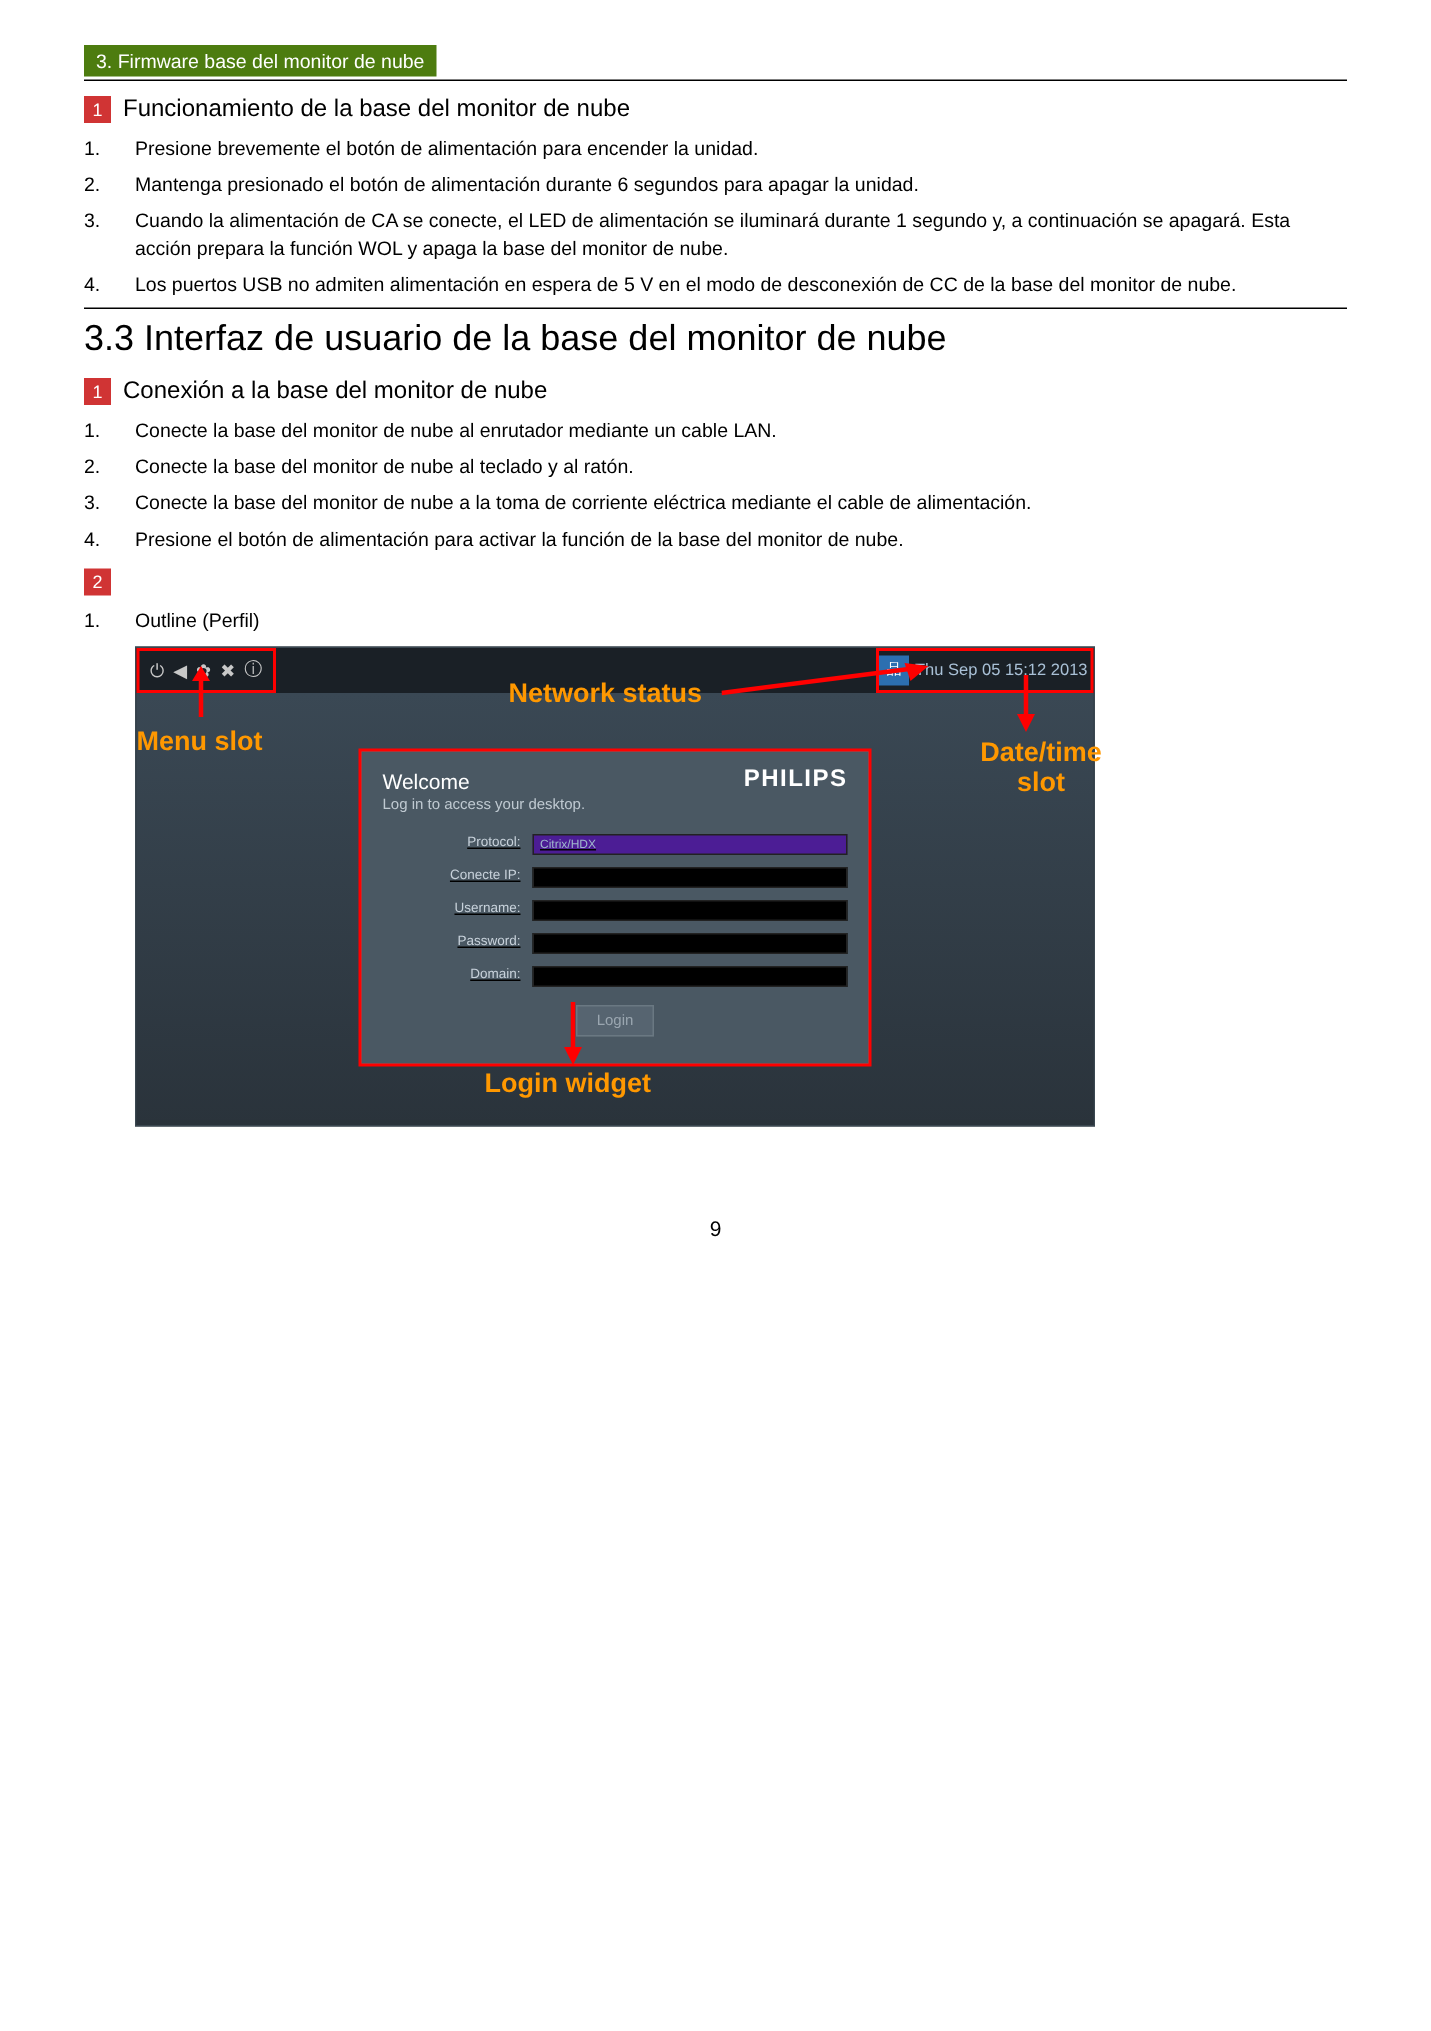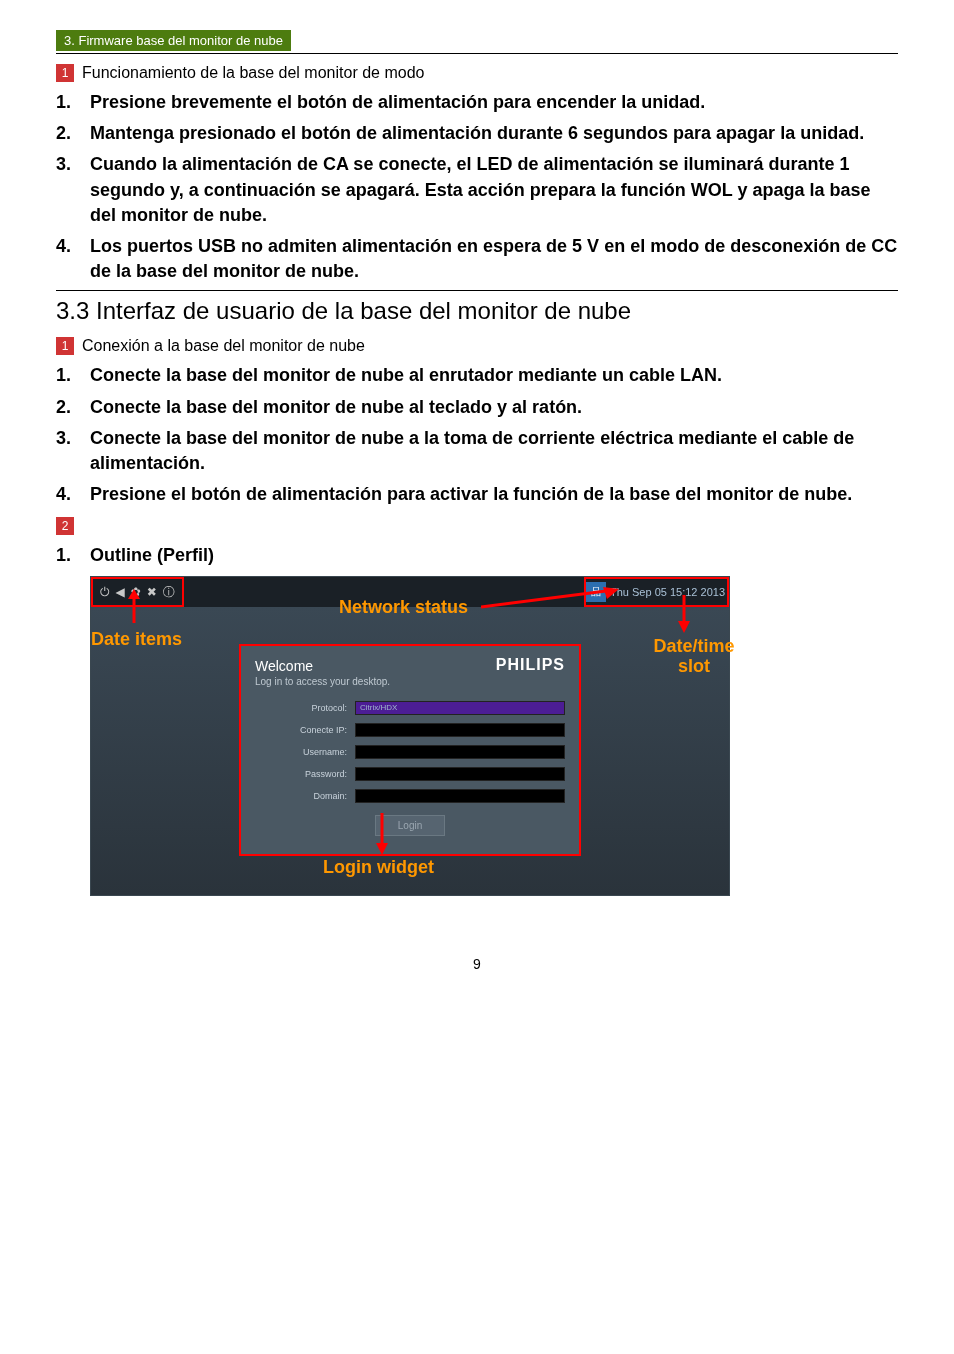--- a/index.html
+++ b/index.html
@@ -54,26 +54,26 @@
     align-items: center;
   }
   ol.body-list {
     list-style: none;
     counter-reset: item;
     margin: 0;
     padding: 0;
   }
   ol.body-list > li {
     counter-increment: item;
-    font-size: 18px;
+    font-size: 13px;
     line-height: 1.4;
     margin: 6px 0;
     padding-left: 34px;
     position: relative;
-    font-weight: 700;
+    font-weight: 400;
   }
   ol.body-list > li::before {
     content: counter(item) ".";
     position: absolute;
     left: 0;
     top: 0;
   }
   .spacer-top { margin-top: 26px; }
 
   
@@ -160,22 +160,22 @@
     position: absolute;
     top: 10px;
     right: 14px;
     color: #fff;
     font-size: 16px;
     font-weight: 700;
     letter-spacing: 1px;
   }
   .field-row {
     display: flex;
-    align-items: center;
     margin-top: 8px;
+    text-decoration: underline;
   }
   .field-label {
     width: 100px;
     text-align: right;
     color: #c8d2db;
     font-size: 9px;
     padding-right: 8px;
   }
   .field-input {
     flex: 1;
@@ -185,21 +185,21 @@
   }
   .field-input.sel {
     background: #4c1d95;
     color: #9fb7cc;
     font-size: 8px;
     padding-left: 4px;
     line-height: 12px;
   }
   .login-btn {
     display: block;
-    width: 70px;
+    width: 52px;
     margin: 12px auto 0 auto;
     background: #566470;
     color: #9aa6b0;
     font-size: 10px;
     text-align: center;
     padding: 4px 0;
     border: 1px solid #6a7882;
   }
 
   .callout-label {
@@ -229,21 +229,21 @@
 <body>
 
 <div class="page">
 
   <div class="header-bar">3. Firmware base del monitor de nube</div>
   <hr class="rule">
 
 
   <div class="sub-title">
     <span class="numbox">1</span>
-    <span>Funcionamiento de la base del monitor de modo</span>
+    <span>Funcionamiento de la base del monitor de nube</span>
   </div>
 
   <ol class="body-list">
     <li>Presione brevemente el botón de alimentación para encender la unidad.</li>
     <li>Mantenga presionado el botón de alimentación durante 6 segundos para apagar la unidad.</li>
     <li>Cuando la alimentación de CA se conecte, el LED de alimentación se iluminará durante 1 segundo y, a continuación se apagará. Esta acción prepara la función WOL y apaga la base del monitor de nube.</li>
     <li>Los puertos USB no admiten alimentación en espera de 5 V en el modo de desconexión de CC de la base del monitor de nube.</li>
   </ol>
 
   <hr class="rule spacer-top">
@@ -308,21 +308,21 @@
             <div class="field-label">Password:</div>
             <div class="field-input"></div>
           </div>
           <div class="field-row">
             <div class="field-label">Domain:</div>
             <div class="field-input"></div>
           </div>
           <div class="login-btn">Login</div>
         </div>
 
-        <div class="callout-label" style="left:0px; top:22px;">Date items</div>
+        <div class="callout-label" style="left:0px; top:22px;">Menu slot</div>
         <div class="callout-label" style="left:248px; top:-10px;">Network status</div>
         <div class="callout-label" style="right:-20px; top:30px; text-align:center; width:110px; line-height:1.1">Date/time slot</div>
         <div class="callout-label" style="left:232px; top:250px;">Login widget</div>
 
         <svg class="arrow-svg" style="left:28px; top:-18px;" width="30" height="36">
           <line x1="15" y1="34" x2="15" y2="6" stroke="#ff0000" stroke-width="3"></line>
           <polygon points="15,0 9,10 21,10" fill="#ff0000"></polygon>
         </svg>
         <svg class="arrow-svg" style="left:390px; top:-20px;" width="140" height="30">
           <line x1="0" y1="20" x2="125" y2="4" stroke="#ff0000" stroke-width="3"></line>

